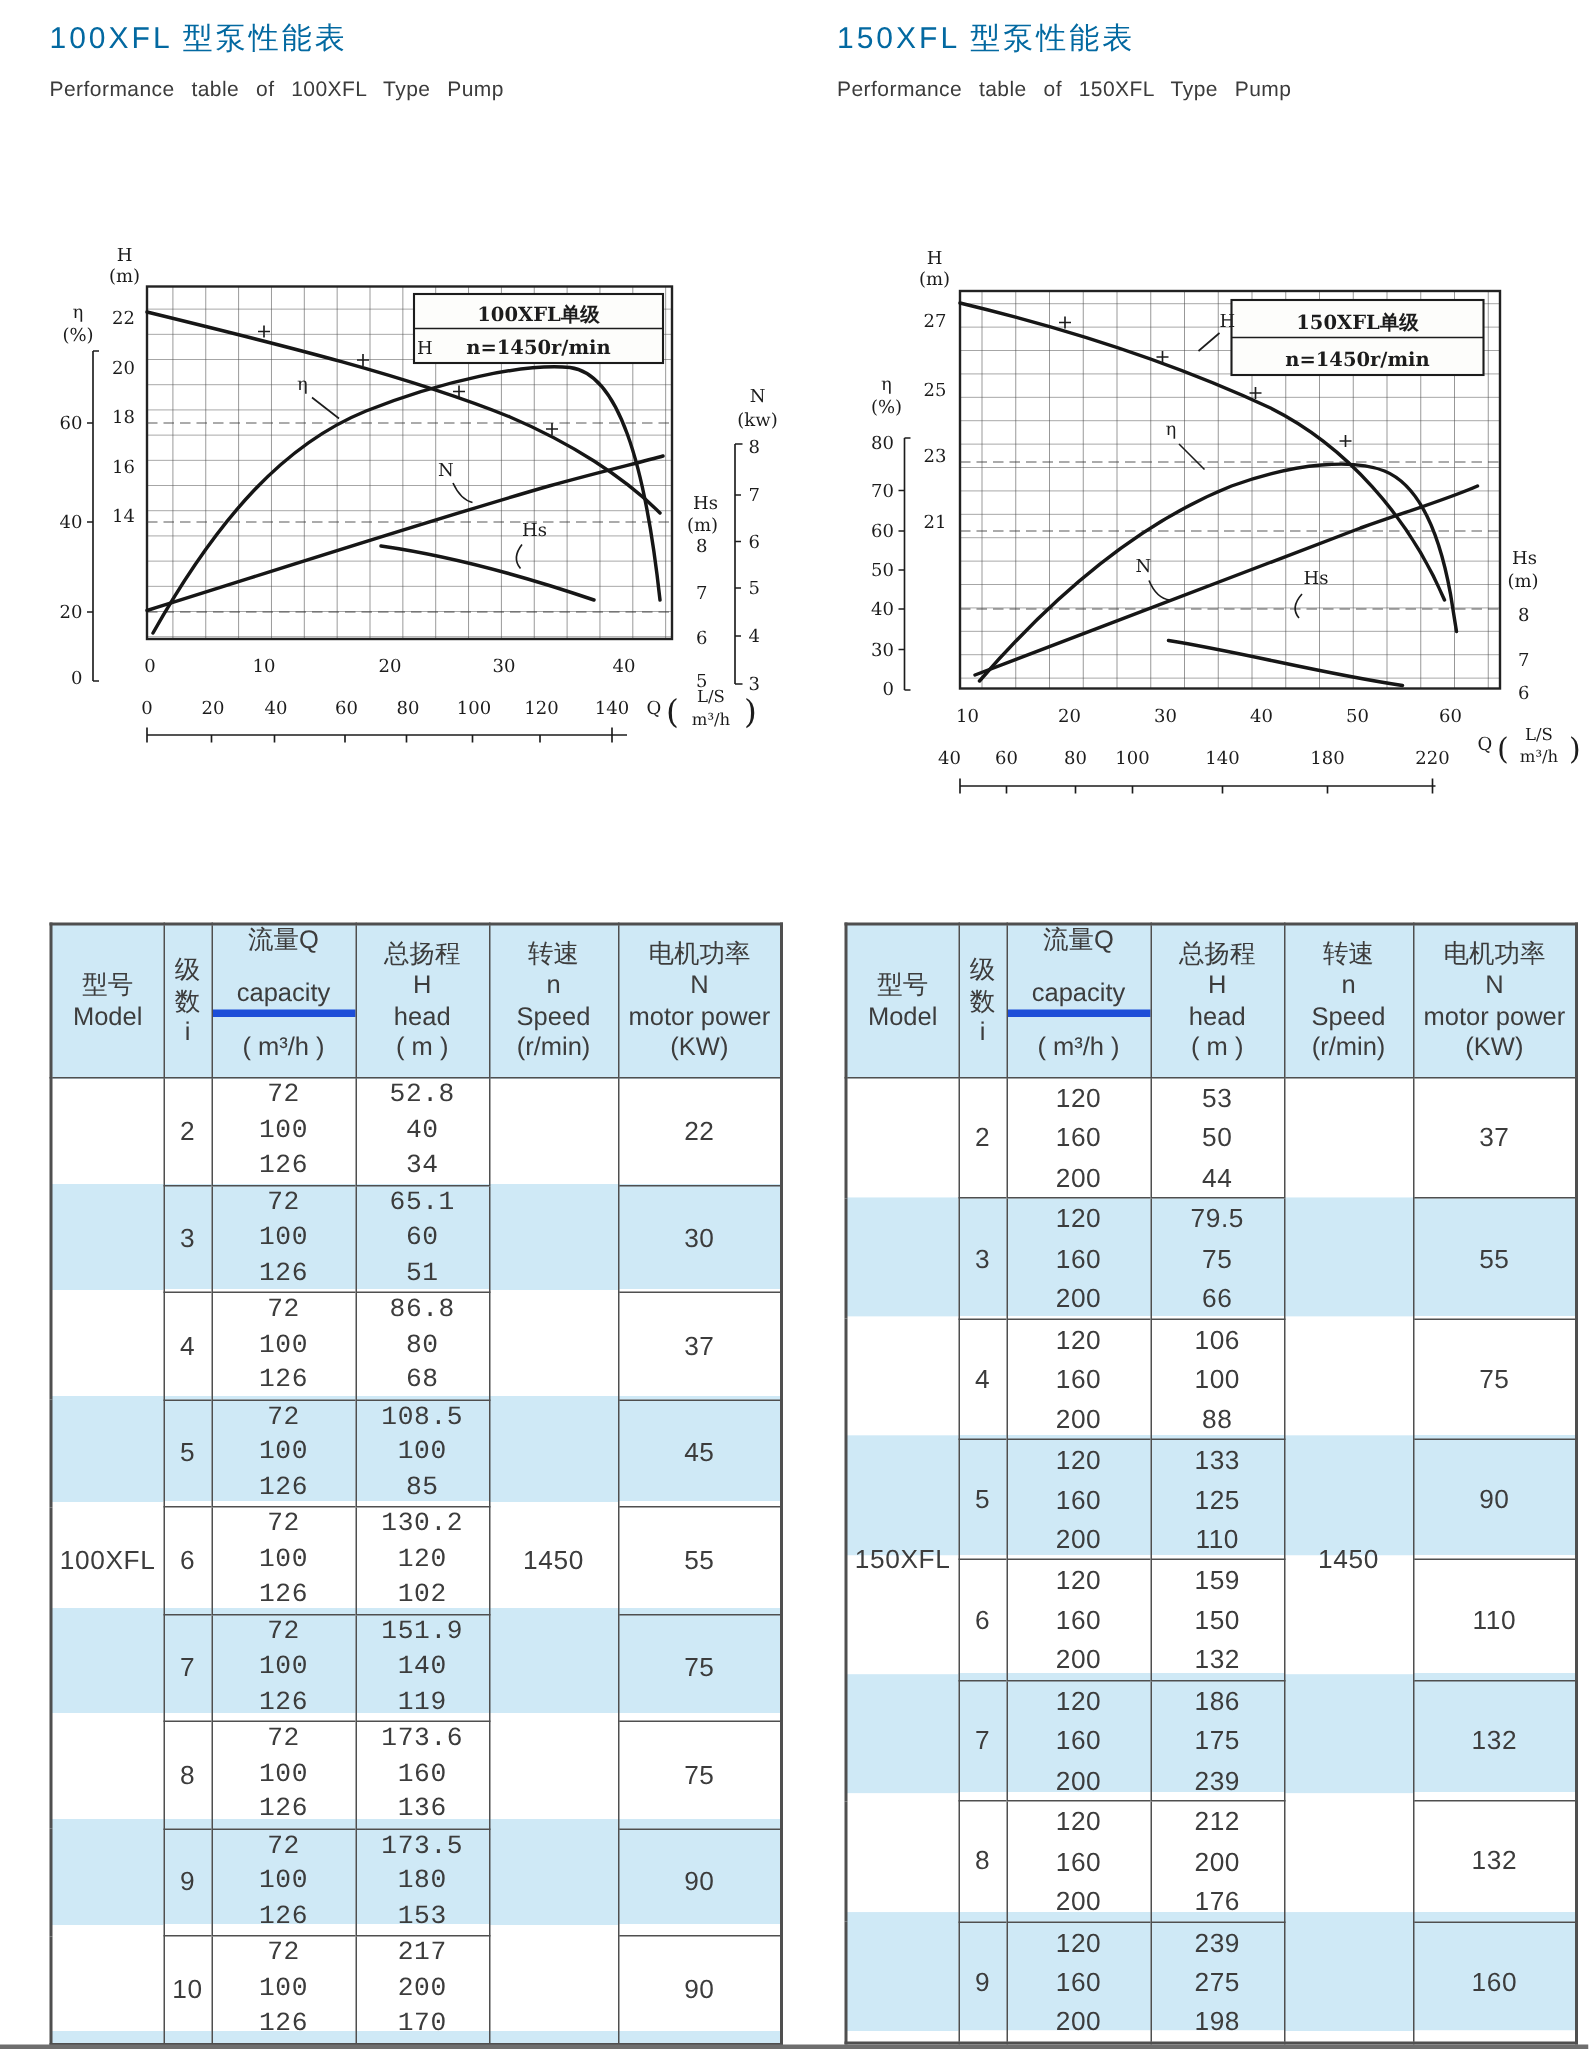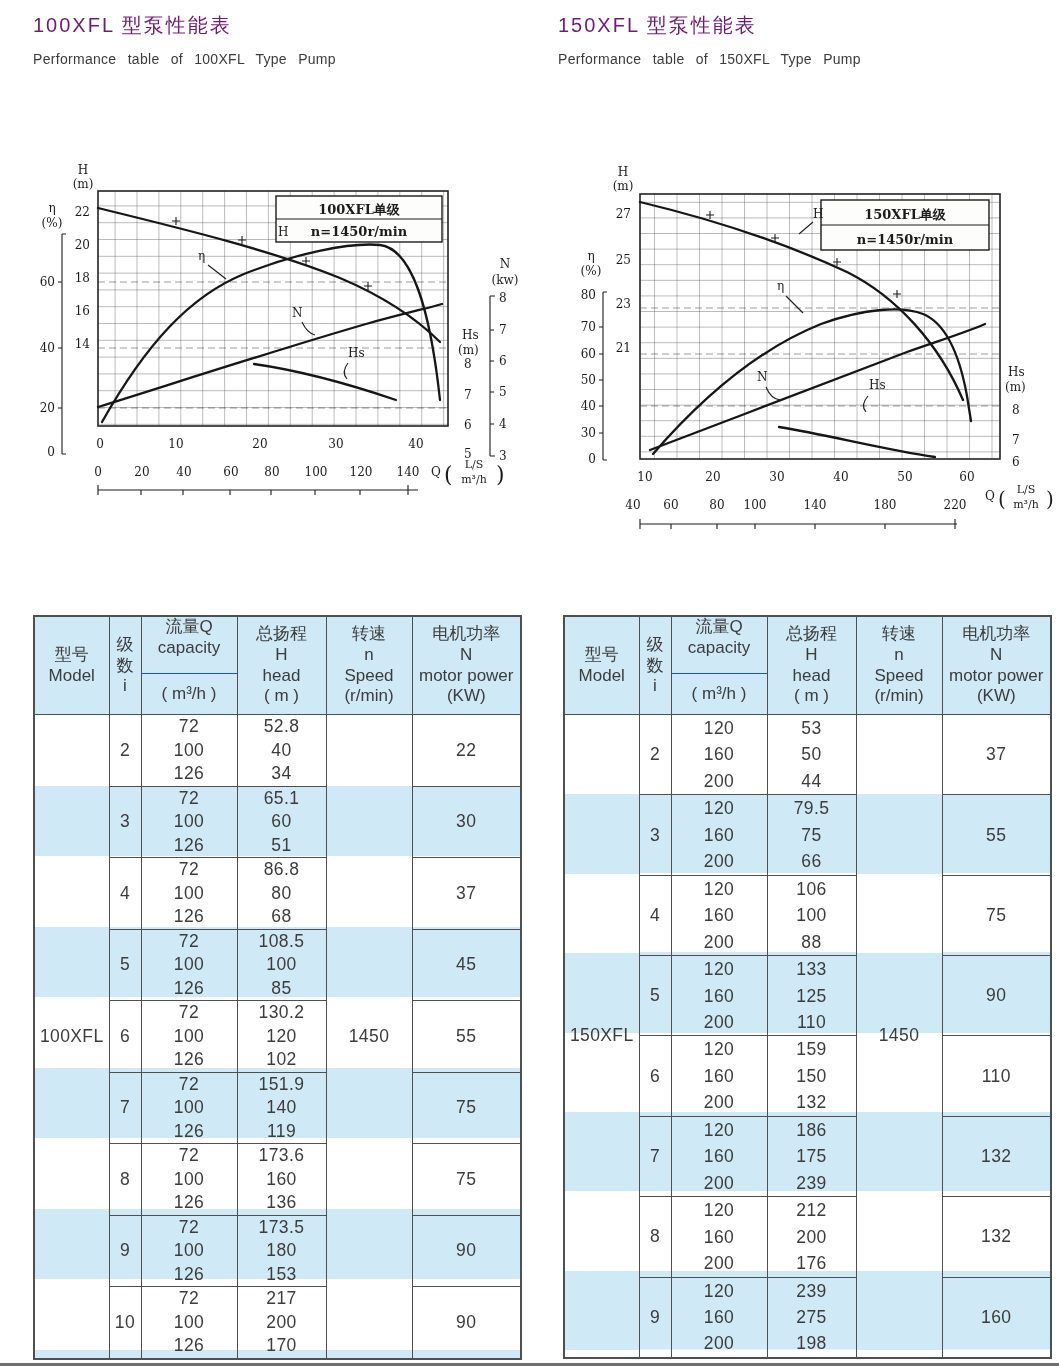--- a/index.html
+++ b/index.html
@@ -2,21 +2,21 @@
 <html><head>
 <meta charset="utf-8">
 <style>
   html,body{margin:0;padding:0;}
   body{
     width:1059px;height:1372px;position:relative;overflow:hidden;
     background:#ffffff;color:#3c3c3c;
     font-family:"Liberation Sans",sans-serif;
   }
   .title-block{position:absolute;}
-  .t-zh{font-size:20px;letter-spacing:2px;color:#701a75;}
+  .t-zh{font-size:20px;letter-spacing:2px;color:#0369a1;}
   .t-en{font-size:14px;margin-top:12px;word-spacing:7px;letter-spacing:.3px;color:#3b3b3b;}
 
   .chart{position:absolute;}
   svg text{font-family:"DejaVu Serif",serif;fill:#1c1c1c;}
   .gridrect{stroke:#222;stroke-width:1.6;fill:url(#glpat);}
   .curve{fill:none;stroke:#161616;stroke-width:2.3;stroke-linecap:round;}
   .thin{fill:none;stroke:#1c1c1c;stroke-width:1.1;}
   .dash{fill:none;stroke:#333;stroke-width:.9;stroke-dasharray:7 4;opacity:.55;}
   .tick-txt{font-size:12px;}
   .ax-lab{font-size:12px;}
@@ -34,27 +34,27 @@
     font-weight:normal;color:#3c3c3c;background:transparent;
   }
   .ptable thead tr{height:97px;background:#cfe9f6;}
   .ptable thead th{border-bottom:1px solid #4f4f4f;font-size:17px;line-height:1.22;}
   .ptable tbody td.bordered{border-top:1px solid #4f4f4f;}
   .ptable tbody td{font-size:17.5px;letter-spacing:.4px;}
   .tbl-left tbody{background:repeating-linear-gradient(180deg,#ffffff 0px,#ffffff 70.55px,#cfe9f6 70.55px,#cfe9f6 141.1px);}
   .tbl-right tbody{background:repeating-linear-gradient(180deg,#ffffff 0px,#ffffff 79.4px,#cfe9f6 79.4px,#cfe9f6 158.8px);}
   .tbl-left tbody tr{height:70.55px;}
   .tbl-right tbody tr{height:79.4px;}
-  .tbl-left td.tri div{line-height:23.5px;}
+  .tbl-left td.tri div{line-height:23.5px;font-family:Liberation Mono, monospace;}
   .tbl-right td.tri div{line-height:26.45px;}
   td.model-cell{font-size:19.5px;letter-spacing:.5px;}
   td.speed-cell{font-size:20px;letter-spacing:1px;}
   .stage-zh{width:1.25em;margin:0 auto;line-height:1.25;}
-  .cap-top{height:56px;display:flex;flex-direction:column;justify-content:flex-start;}
-  .cap-bottom{height:40px;border-top:1px solid #1d4ed8;display:flex;align-items:center;justify-content:center;}
+  .cap-top{height:56px;display:flex;flex-direction:column;justify-content:space-between;}
+  .cap-bottom{height:40px;border-top:5px solid #1d4ed8;display:flex;align-items:center;justify-content:center;}
   .bottom-rule{position:absolute;left:0;top:1363px;width:1059px;height:3px;background:#6e6e6e;}
 </style>
 </head>
 <body>
 
 <div class="title-block" style="left:33px;top:12px;">
   <div class="t-zh">100XFL 型泵性能表</div>
   <div class="t-en">Performance table of 100XFL Type Pump</div>
 </div>
 <div class="title-block" style="left:558px;top:12px;">

